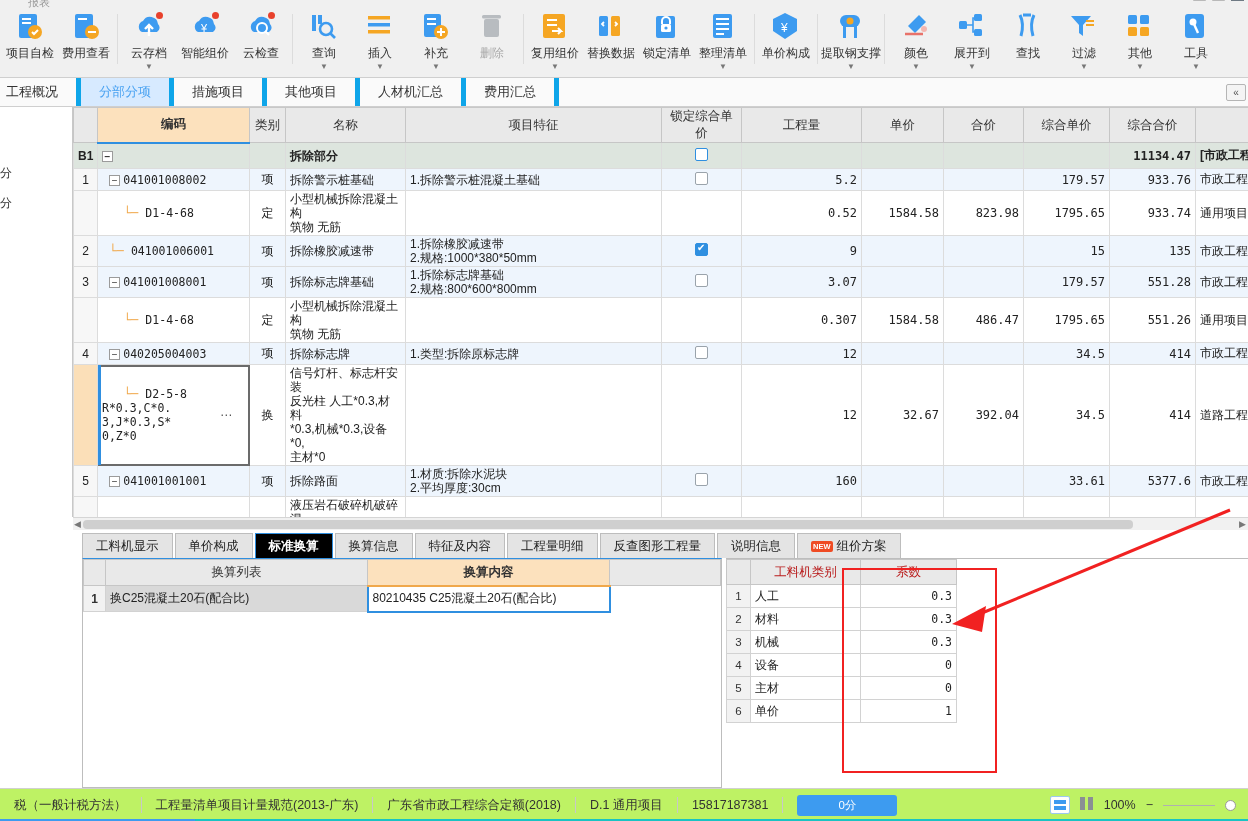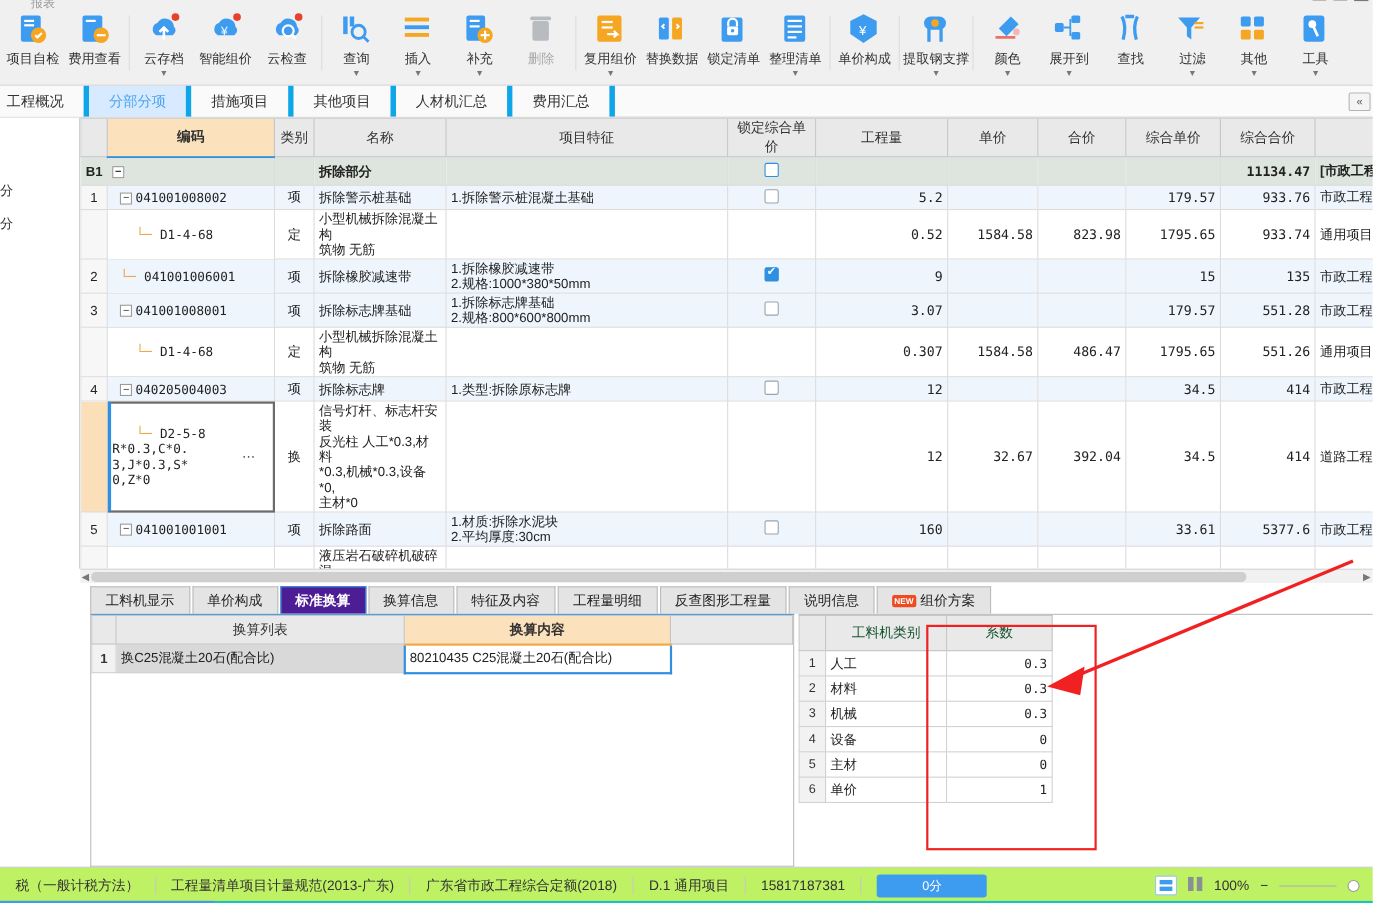--- a/index.html
+++ b/index.html
@@ -152,21 +152,21 @@
   .btabs {
     position: absolute; left: 82px; top: 533px; width: 1166px; height: 25px;
     display: flex; align-items: stretch;
   }
   .btab {
     display:flex; align-items:center; justify-content:center;
     padding: 0 13px; font-size: 12.5px; color:#222;
     background: #e4e4e4; border:1px solid #bdbdbd; border-bottom:none;
     margin-right: 2px; white-space:nowrap;
   }
-  .btab.active { background:#4c1d95; color:#fff; border-color:#2f8fe0; font-weight:bold;text-align:center; }
+  .btab.active { background:#000000; color:#fff; border-color:#2f8fe0; font-weight:bold;text-align:center; }
   .newbadge {
     background:#ef4b23; color:#fff; font-size:7.5px; font-weight:bold;
     padding:1px 2px; border-radius:2px; margin-right:4px; line-height:9px;
   }
 
   
   .bpanel {
     position:absolute; left:82px; top:558px; width:640px; height:230px;
     background:#fff; border:1px solid #bdbdbd; border-top:1px solid #2f8fe0;
   }
@@ -180,22 +180,22 @@
   table.hs td.idx { text-align:center; background:#f2f2f2; font-weight:bold; width:22px; }
   table.hs td.greyrow { background:#d9d9d9; }
   .editcell { border:2px solid #2f8fe0 !important; background:#fff; }
 
   .rpanel {
     position:absolute; left:726px; top:558px; width:522px; height:230px;
     background:#fff; border-top:1px solid #bdbdbd;
   }
   table.rt { border-collapse:collapse; table-layout:fixed; width:230px; margin-left:0px; }
   table.rt th {
-    height:32px; font-weight:normal; font-size:12.5px;
-    border:1px solid #c6c6c6; background:#e9e9e9; color:#14532d;
+    height:25px; font-weight:normal; font-size:12.5px;
+    border:1px solid #c6c6c6; background:#e9e9e9; color:#b91c1c;
   }
   table.rt td { height:23px; border:1px solid #d2d2d2; font-size:12px; padding:0 4px; }
   table.rt td.idx { text-align:center; background:#f7f7f7; width:24px; font-size:11.5px; }
   table.rt td.num { text-align:right; font-family:"DejaVu Sans Mono","Liberation Mono",monospace; font-size:11.5px; }
 
   
   .redbox {
     position:absolute; left:842px; top:568px; width:155px; height:205px;
     border:2px solid #f12121; pointer-events:none;
   }

